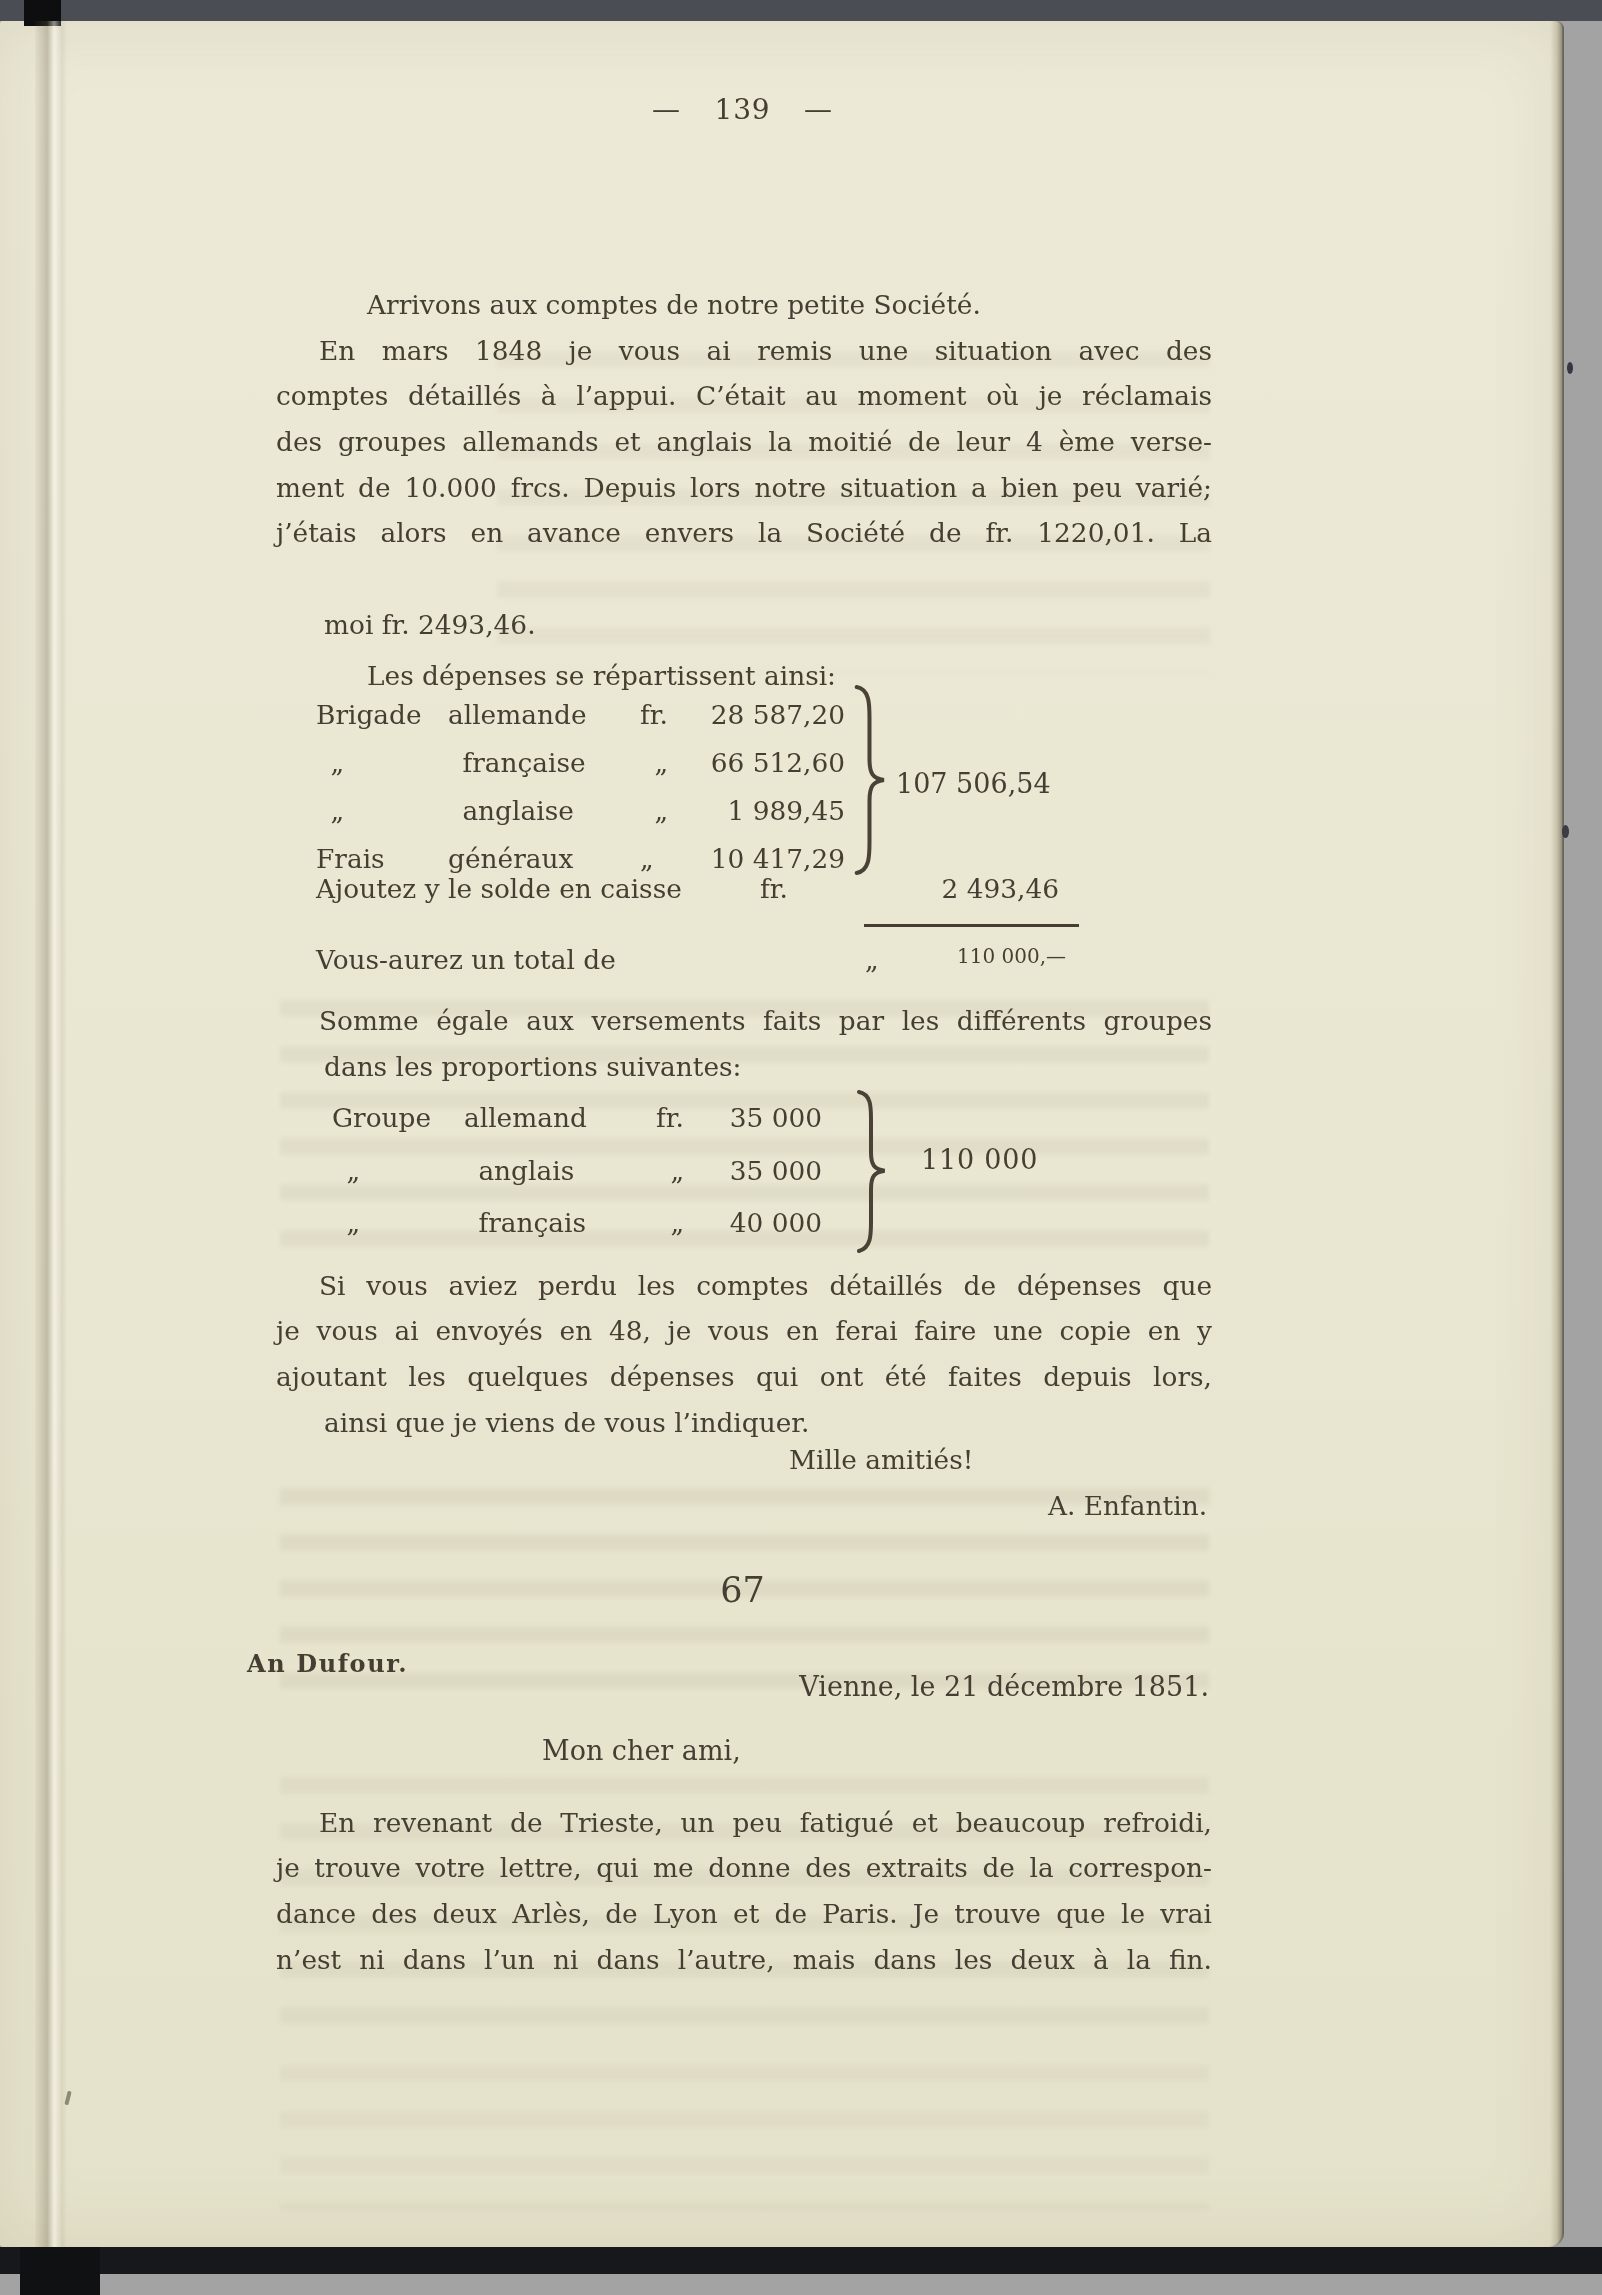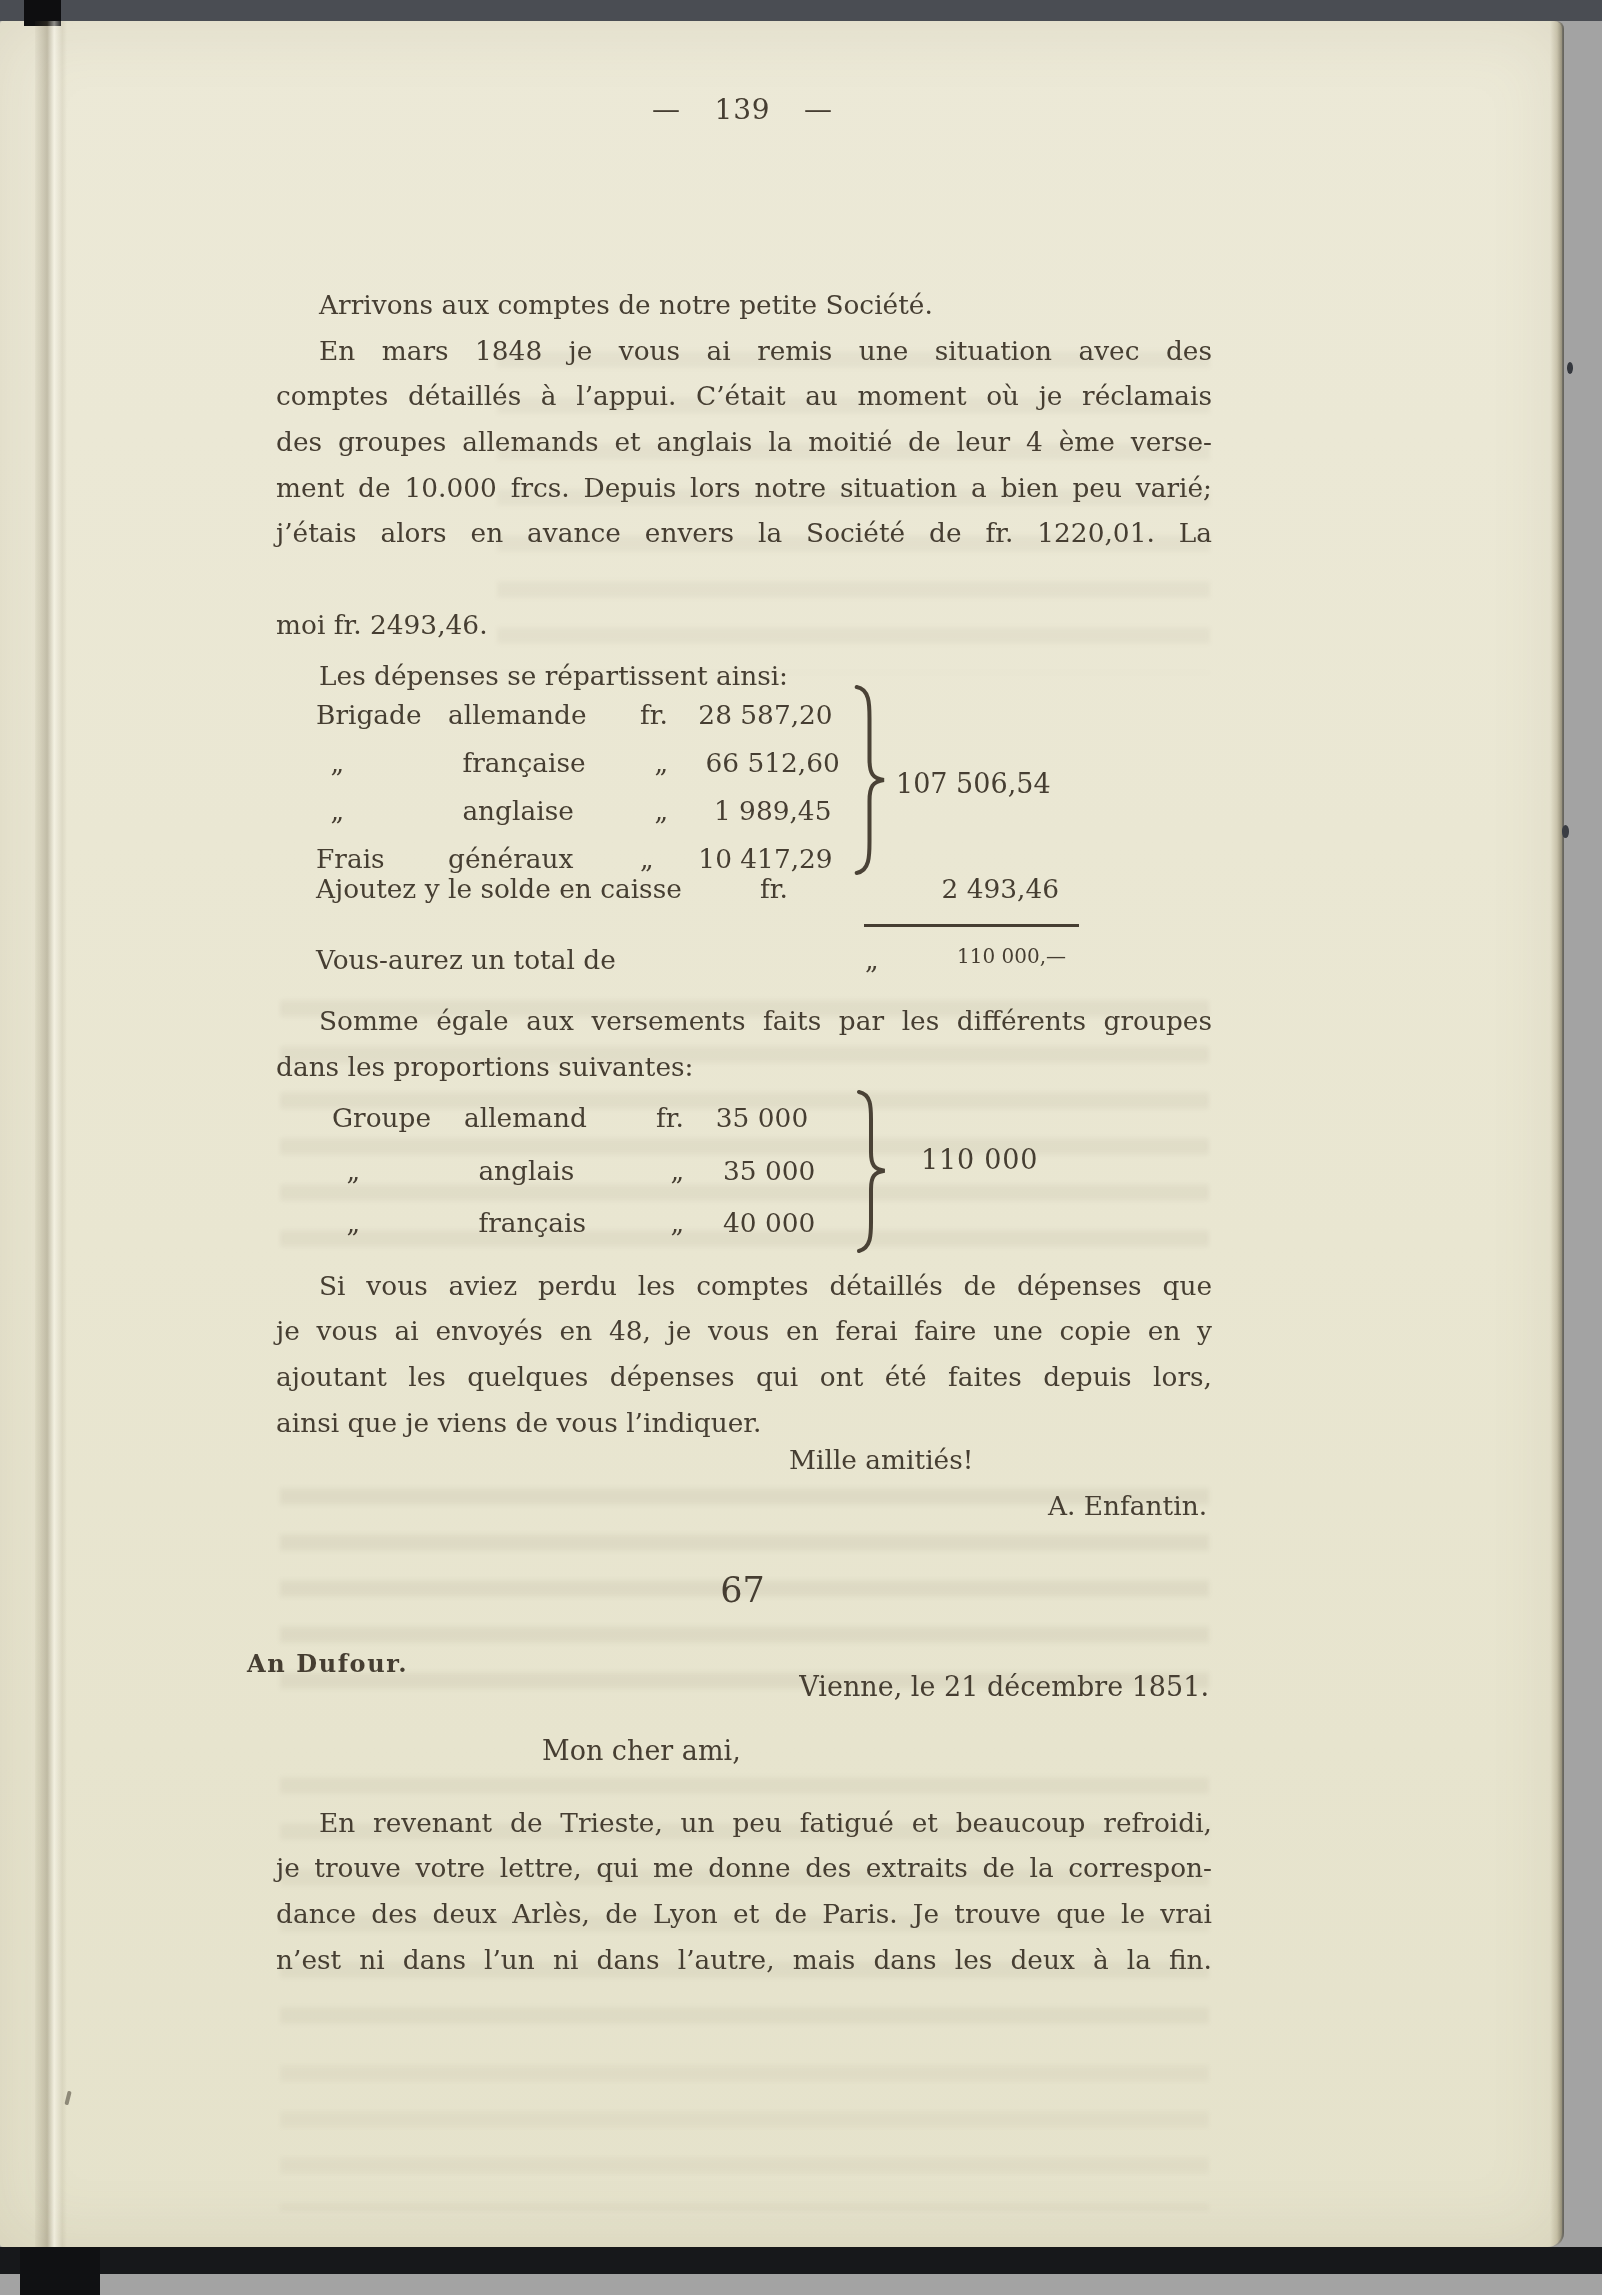--- a/index.html
+++ b/index.html
@@ -23,29 +23,29 @@
   .page-edge-right{
     position:absolute;left:1550px;top:21px;width:14.4px;height:2226px;
     background:linear-gradient(90deg,rgba(150,140,110,0),rgba(150,140,110,0.35) 50%,rgba(95,88,66,0.55) 82%,rgba(62,60,50,0.65));
     border-radius:0 8px 14.4px 0;
   }
   .bottom-black{position:absolute;left:0;top:2247px;width:1602px;height:27px;background:#17181b;}
   .bottom-tab{position:absolute;left:20px;top:2247px;width:80px;height:49px;background:#101113;}
 
   .t{position:absolute;color:#463e32;z-index:3;}
   .bl{left:276px;width:936px;font-size:26.4px;line-height:46px;text-align:justify;text-align-last:justify;}
-  .bl.left{text-align:center;text-align-last:left;}
+  .bl.left{text-align:center;text-align-last:left;margin-left:48px;}
   .ind{text-indent:43px;}
   .phead{left:276px;top:93px;width:933px;text-align:center;font-size:28px;letter-spacing:0.8px;word-spacing:24px;}
 
   .trow{position:absolute;left:316px;display:flex;width:529px;font-size:26.4px;line-height:48px;height:48px;color:#463e32;z-index:3;}
   .trow .c1{width:132px;}
   .trow .c2{width:192px;}
   .trow .c3{width:46px;}
-  .trow .c4{flex:1;text-align:center;}
+  .trow .c4{flex:1;text-align:right;}
   .trow2{width:490px;margin-left:16px;}
 
   .amount-right{text-align:right;}
   .rule{position:absolute;left:864px;top:924px;width:215px;height:3.2px;background:#463e32;z-index:3;}
 
   .ghost{
     position:absolute;z-index:1;filter:blur(2px);
     background-image:repeating-linear-gradient(180deg,
       rgba(0,0,0,0) 0px, rgba(0,0,0,0) 12px,
       rgba(124,114,90,0.18) 17px, rgba(124,114,90,0.18) 28px,

